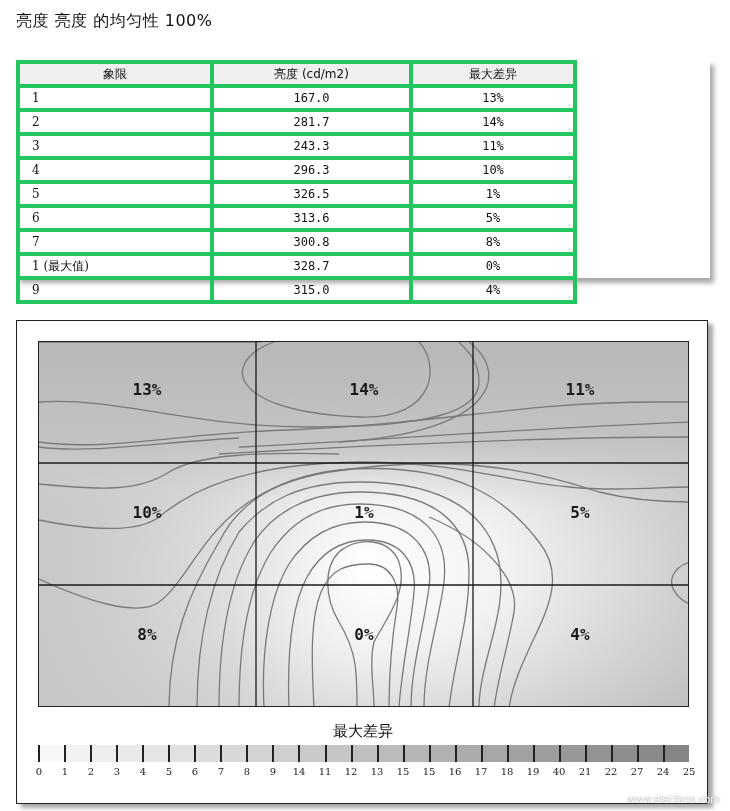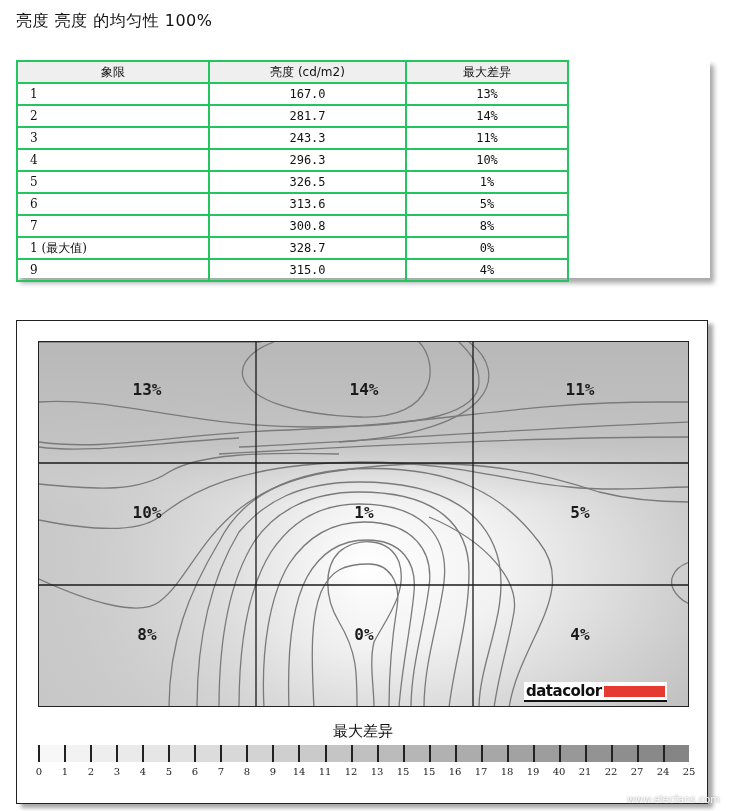--- a/index.html
+++ b/index.html
@@ -1,20 +1,20 @@
 <!DOCTYPE html>
 <html><head>
 <meta charset="utf-8">
 <style>
   html, body { margin:0; padding:0; background:#ffffff; }
   body { width:730px; height:811px; position:relative; overflow:hidden; font-family:"DejaVu Sans", sans-serif; color:#111; }
   .title { position:absolute; left:16px; top:11px; font-size:16px; letter-spacing:0.5px; color:#111; }
   .table-panel { position:absolute; left:16px; top:60px; width:694px; height:218px; background:#fff; box-shadow:4px 5px 5px rgba(0,0,0,0.35); }
   table.uni { position:absolute; left:0; top:0; border-collapse:collapse; font-size:12px; }
-  table.uni th, table.uni td { border:2px solid #22c55e; height:20px; padding:0; }
+  table.uni th, table.uni td { border:4px solid #22c55e; height:20px; padding:0; }
   table.uni th { background:#efefef; font-weight:normal; font-family:"DejaVu Sans", sans-serif; }
   table.uni td.q { width:178px; text-align:left; padding-left:12px; font-family:"DejaVu Serif", serif; }
   table.uni td.lum { width:195px; text-align:center; font-family:"DejaVu Sans Mono", monospace; font-size:12px; }
   table.uni td.dev { width:160px; text-align:center; font-family:"DejaVu Sans Mono", monospace; font-size:12px; }
   .chart-panel { position:absolute; left:16px; top:320px; width:692px; height:484px; background:#fff; border:1px solid #222; box-sizing:border-box; box-shadow:5px 4px 4px rgba(0,0,0,0.35); }
   .heatmap { position:absolute; left:21px; top:20px; width:651px; height:366px; border:1px solid #222; box-sizing:border-box; overflow:hidden; }
   .heatmap svg { position:absolute; left:0; top:0; }
   .cell-label { position:absolute; font-family:"DejaVu Sans Mono", monospace; font-weight:bold; font-size:16px; color:#1a1a1a; transform:translate(-50%,-50%); white-space:nowrap; }
   .logo { position:absolute; left:485px; top:340px; display:flex; align-items:center; background:#fff; padding:0 2px; height:18px; border-bottom:2px solid #111; }
   .logo-text { font-family:"DejaVu Sans", sans-serif; font-weight:bold; font-size:15px; letter-spacing:-0.5px; color:#111; line-height:16px; }
@@ -156,24 +156,20 @@
     </svg>
     <div class="cell-label" style="left:108px; top:47px;">13%</div>
     <div class="cell-label" style="left:325px; top:47px;">14%</div>
     <div class="cell-label" style="left:541px; top:47px;">11%</div>
     <div class="cell-label" style="left:108px; top:170px;">10%</div>
     <div class="cell-label" style="left:325px; top:170px;">1%</div>
     <div class="cell-label" style="left:541px; top:170px;">5%</div>
     <div class="cell-label" style="left:108px; top:292px;">8%</div>
     <div class="cell-label" style="left:325px; top:292px;">0%</div>
     <div class="cell-label" style="left:541px; top:292px;">4%</div>
-    <div class="logo">
-      <span class="logo-text">datacolor</span>
-      <span class="logo-bar"></span>
-    </div>
   </div>
 
   <div class="legend-title">最大差异</div>
   <div class="legend-bar">
     <div class="legend-seg" style="background:#f7f7f7"></div>
     <div class="legend-seg" style="background:#f2f2f2"></div>
     <div class="legend-seg" style="background:#eeeeee"></div>
     <div class="legend-seg" style="background:#eaeaea"></div>
     <div class="legend-seg" style="background:#e6e6e6"></div>
     <div class="legend-seg" style="background:#e1e1e1"></div>

